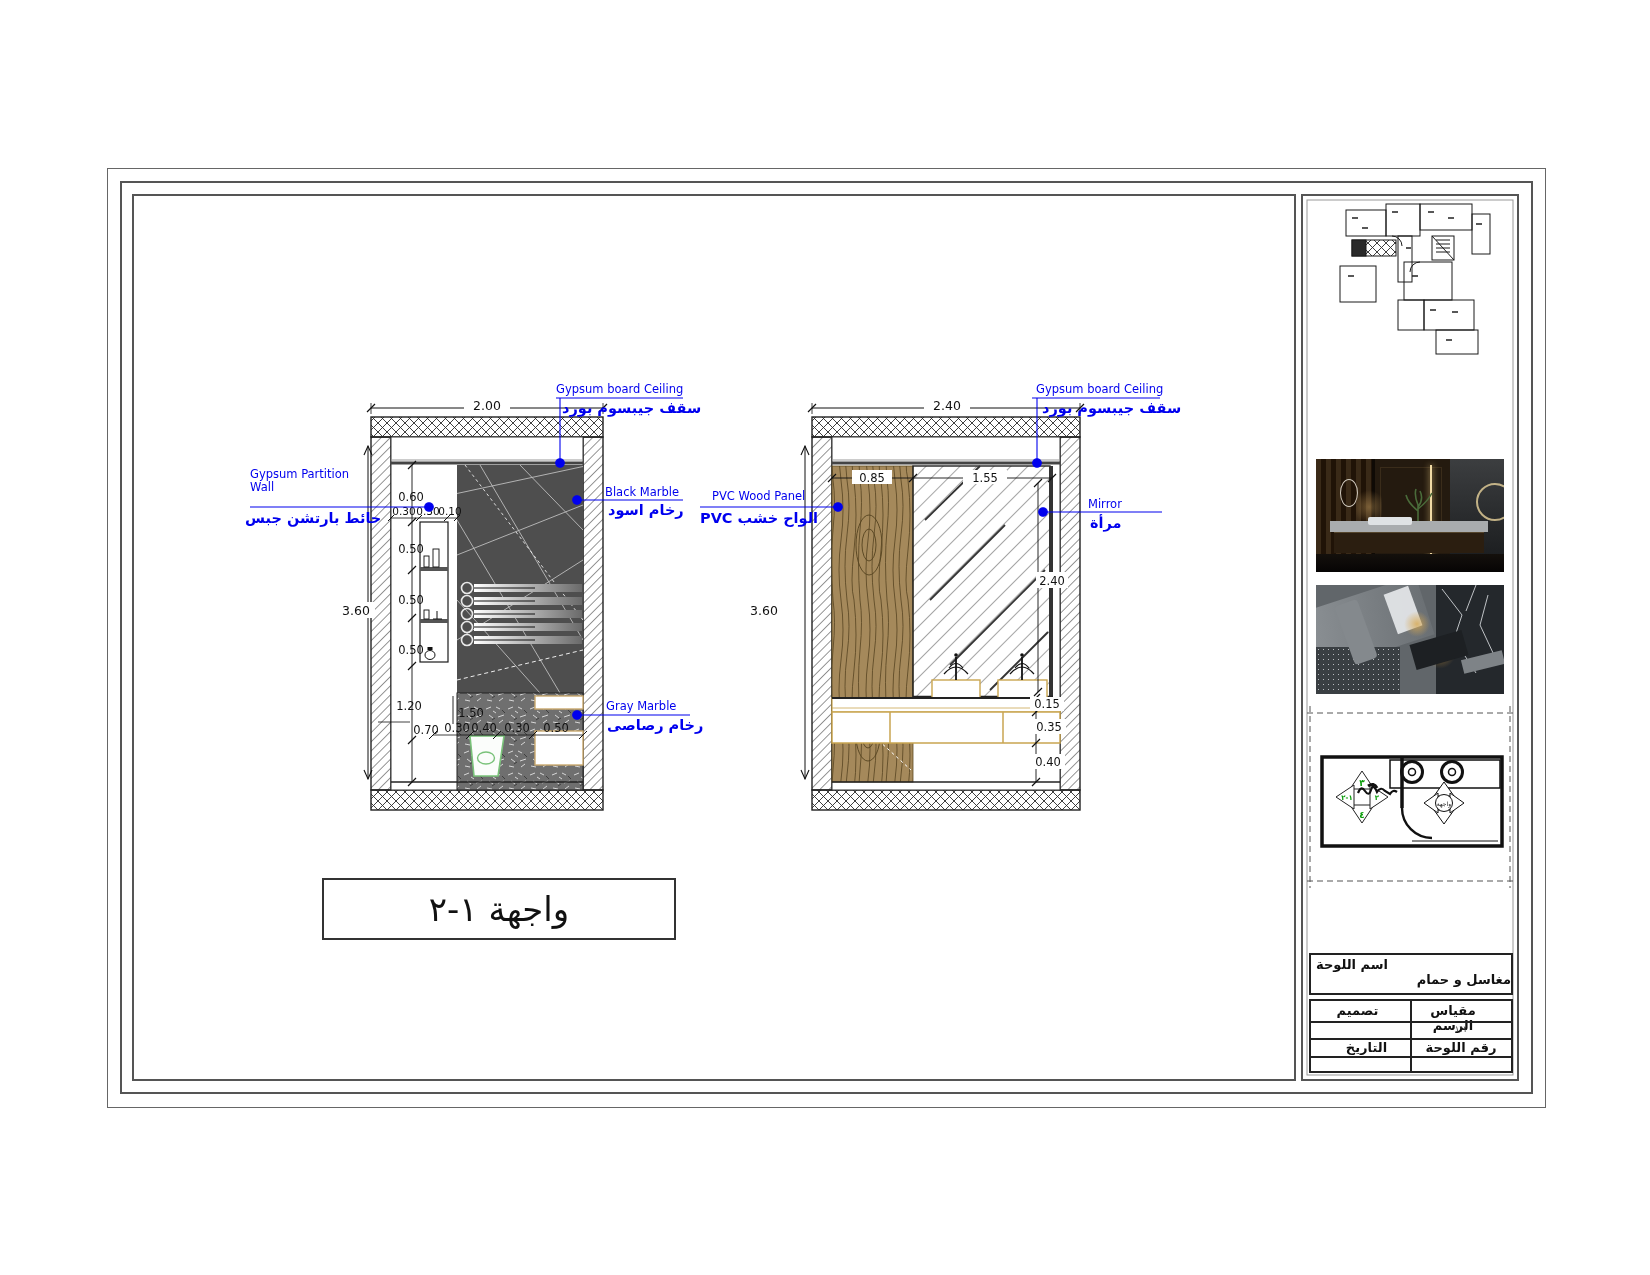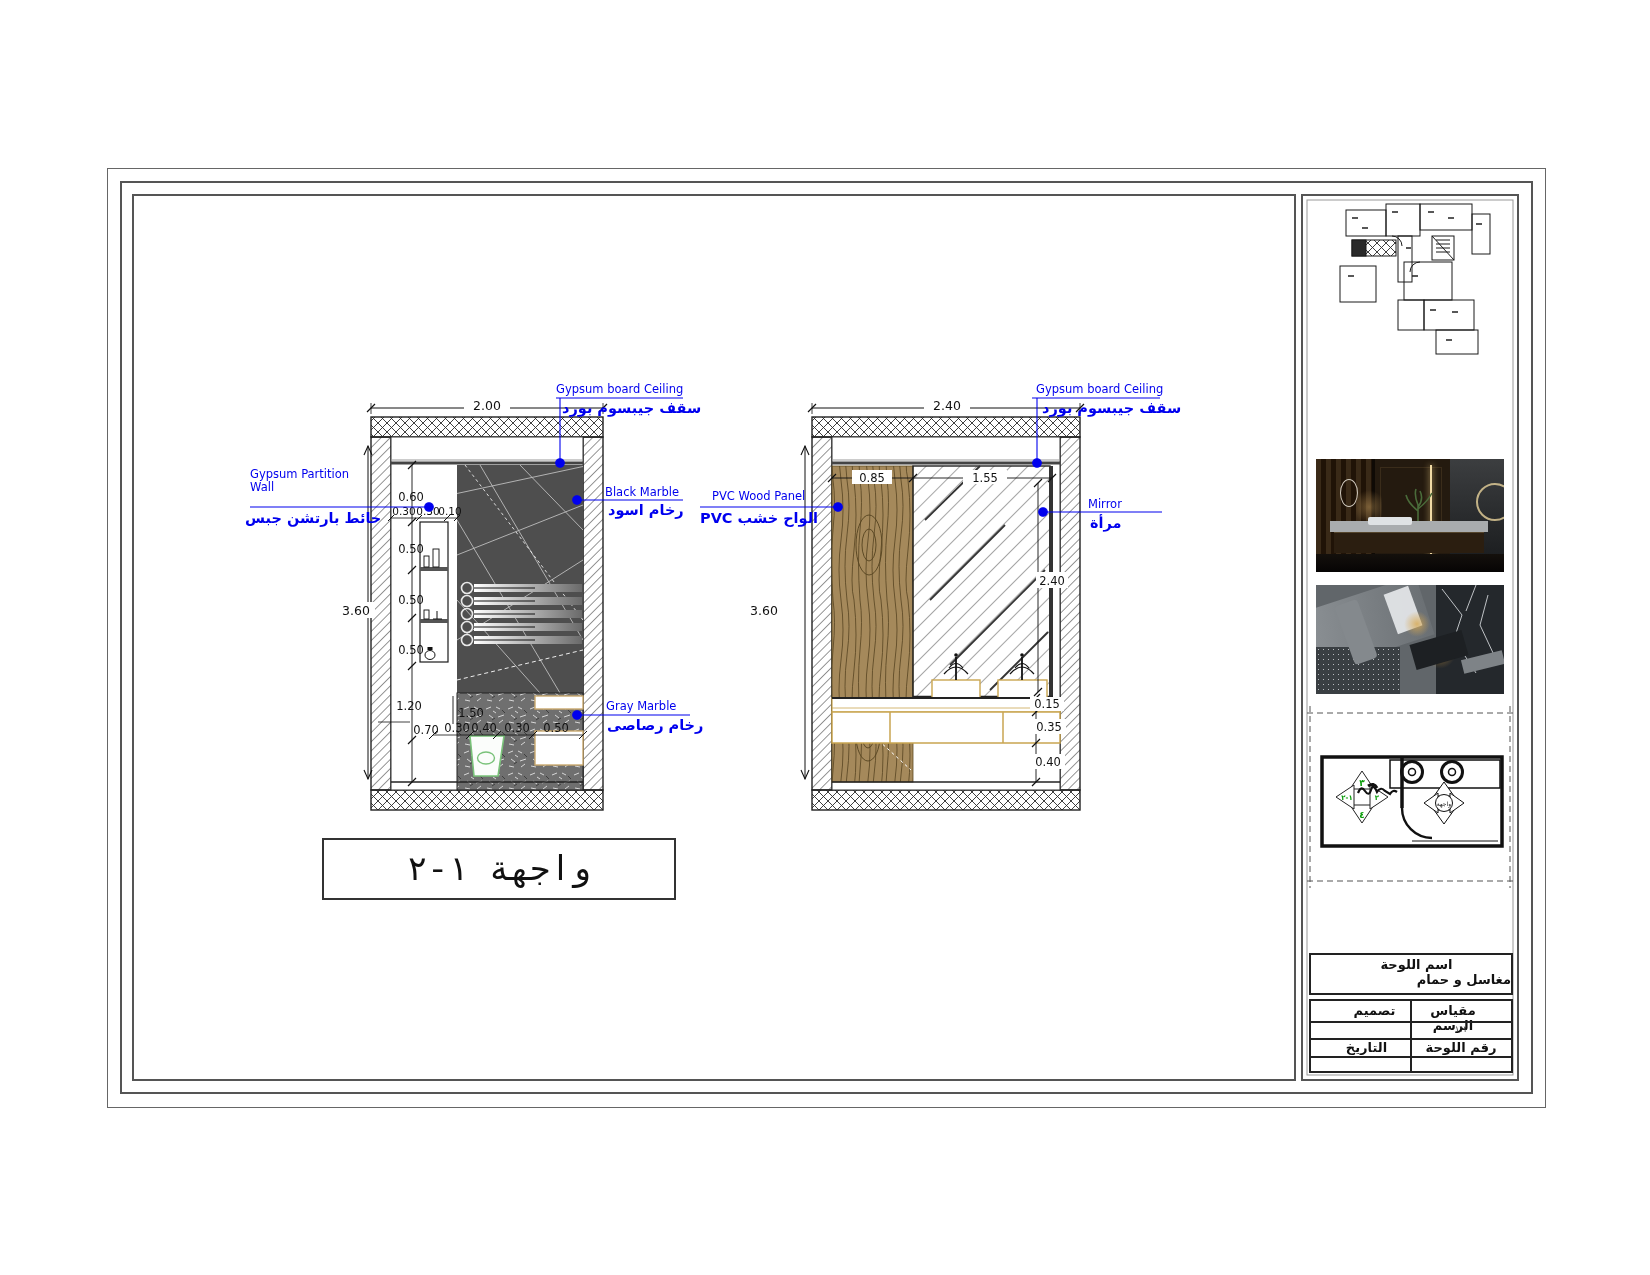--- a/index.html
+++ b/index.html
@@ -351,21 +351,21 @@
 <div class="len" style="left:606px;top:700px;">Gray Marble</div>
 <div class="lar" style="left:607px;top:717px;">رخام رصاصى</div>
 
 <div class="len" style="left:1036px;top:383px;">Gypsum board Ceiling</div>
 <div class="lar" style="left:1042px;top:400px;">سقف جيبسوم بورد</div>
 <div class="len" style="left:712px;top:490px;">PVC Wood Panel</div>
 <div class="lar" style="left:700px;top:510px;">الواح خشب PVC</div>
 <div class="len" style="left:1088px;top:498px;">Mirror</div>
 <div class="lar" style="left:1090px;top:515px;">مرأة</div>
 
-<div class="cap" style="left:322px;top:838px;width:350px;height:58px;font-family:Liberation Mono, monospace;">واجهة ١-٢</div>
+<div class="cap" style="left:322px;top:878px;width:350px;height:58px;">واجهة ١-٢</div>
 
 <div class="photo" style="left:1316px;top:459px;width:188px;height:113px;background:#120d08;">
   <div class="abs" style="left:0;top:0;width:56px;height:113px;background:repeating-linear-gradient(90deg,#3a2a18 0 5px,#201307 5px 10px);"></div>
   <div class="abs" style="left:24px;top:20px;width:16px;height:26px;border:1.5px solid #cfc8bd;border-radius:50%;"></div>
   <div class="abs" style="left:56px;top:0;width:78px;height:113px;background:#241a0f;border-left:3px solid #0f0a05;"></div>
   <div class="abs" style="left:64px;top:8px;width:60px;height:70px;border:1px solid #3a2c1a;"></div>
   <div class="abs" style="left:134px;top:0;width:54px;height:113px;background:linear-gradient(#3c3e40,#17191b);"></div>
   <div class="abs" style="left:160px;top:24px;width:34px;height:34px;border:2px solid #e7d29b;border-radius:50%;opacity:.8;"></div>
   <div class="abs" style="left:114px;top:6px;width:2px;height:92px;background:#f0d9a4;box-shadow:0 0 6px #e8c87f;"></div>
   <div class="abs" style="left:40px;top:28px;width:26px;height:40px;background:radial-gradient(circle,rgba(202,160,94,0.45),transparent 70%);"></div>
@@ -388,27 +388,27 @@
   <div class="abs" style="left:0;top:62px;width:84px;height:47px;background-color:#3a3f43;background-image:radial-gradient(#b9bdc0 0.8px,transparent 1px);background-size:5px 5px;"></div>
   <div class="abs" style="left:28px;top:16px;width:24px;height:62px;background:#84898d;border-radius:4px;transform:rotate(-20deg);"></div>
   <div class="abs" style="left:74px;top:4px;width:26px;height:42px;background:#e8eaec;opacity:.9;transform:rotate(-20deg);"></div>
   <div class="abs" style="left:86px;top:26px;width:30px;height:26px;background:radial-gradient(circle,rgba(216,168,79,0.8),transparent 65%);"></div>
   <div class="abs" style="left:106px;top:52px;width:36px;height:32px;background:radial-gradient(circle,rgba(194,146,63,0.6),transparent 65%);"></div>
   <div class="abs" style="left:96px;top:52px;width:54px;height:26px;background:#1d2023;transform:rotate(-16deg);"></div>
   <div class="abs" style="left:146px;top:70px;width:42px;height:14px;background:#7e8387;transform:rotate(-14deg);"></div>
 </div>
 
 <div class="tb" style="left:1309px;top:953px;width:204px;height:42px;">
-  <div class="tbl" style="text-align:center;padding:2px 5px 0 16px;">اسم اللوحة</div>
+  <div class="tbl" style="text-align:left;padding:2px 5px 0 5px;">اسم اللوحة</div>
   <div class="tbl" style="text-align:right;">مغاسل و حمام</div>
 </div>
 <div class="tb" style="left:1309px;top:999px;width:204px;height:74px;">
   <div class="abs" style="left:99px;top:0;width:2px;height:70px;background:#222;"></div>
   <div class="abs tbl" style="left:100px;top:2px;width:84px;text-align:center;">مقياس الرسم</div>
-  <div class="abs tbl" style="left:0;top:2px;width:93px;text-align:center;padding-left:17px;">تصميم</div>
+  <div class="abs tbl" style="left:0;top:2px;width:93px;text-align:center;">تصميم</div>
   <div class="abs" style="left:0;top:20px;width:200px;height:2px;background:#222;"></div>
   <div class="abs" style="left:100px;top:23px;width:100px;text-align:center;font-size:9px;color:#444;">١:١</div>
   <div class="abs" style="left:0;top:37px;width:200px;height:2px;background:#222;"></div>
   <div class="abs tbl" style="left:100px;top:39px;width:100px;text-align:center;">رقم اللوحة</div>
   <div class="abs tbl" style="left:0;top:39px;width:111px;text-align:center;">التاريخ</div>
   <div class="abs" style="left:0;top:55px;width:200px;height:2px;background:#222;"></div>
 </div>
 
 </div>
 

